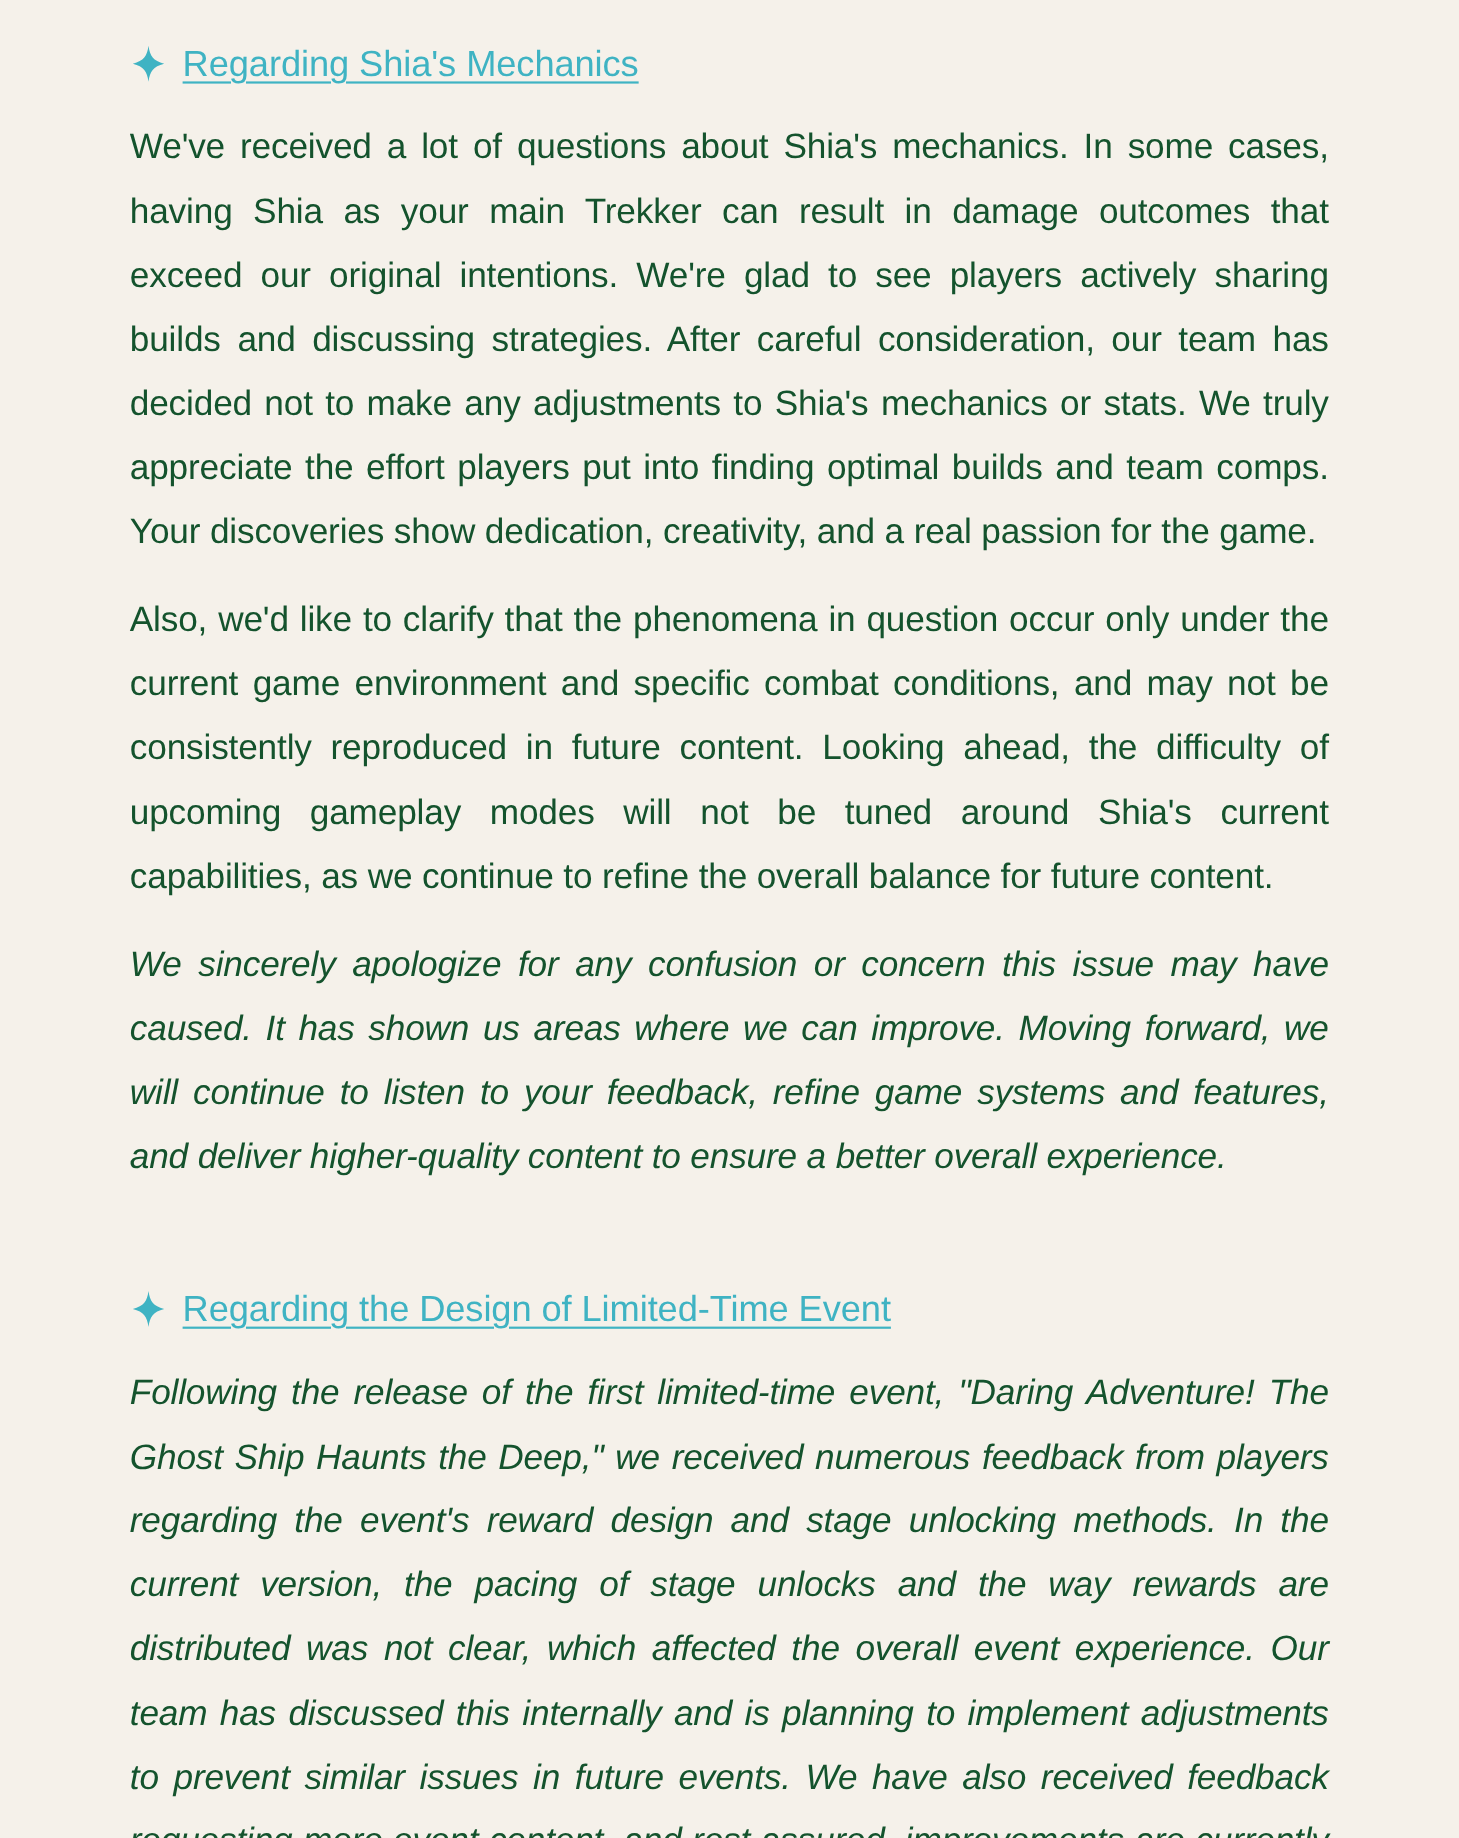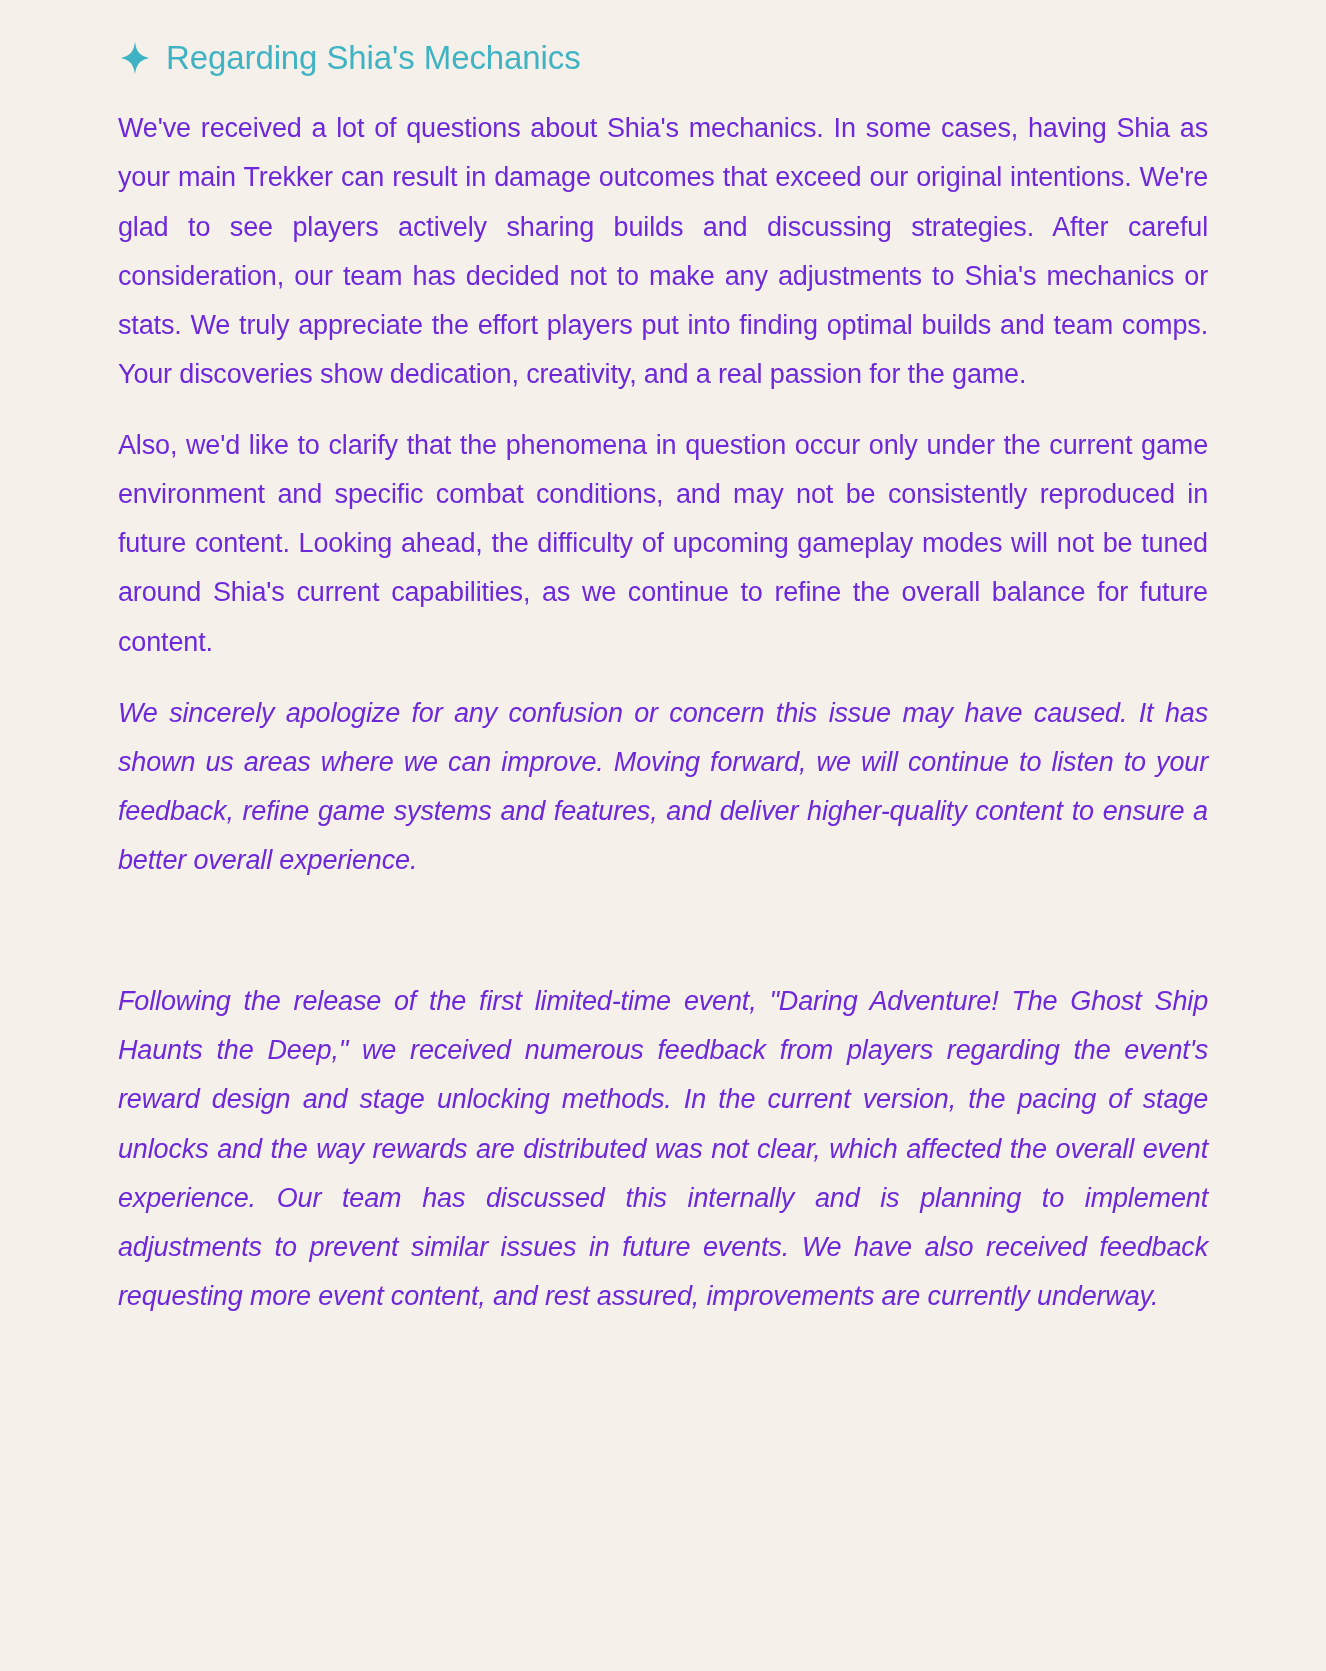--- a/index.html
+++ b/index.html
@@ -38,34 +38,35 @@
     height: 34px;
     display: block;
     color: #3fb3c3;
   }
   .section-title {
     font-size: 33px;
     line-height: 1.1;
     font-weight: 500;
     color: #3fb3c3;
     letter-spacing: -0.1px;
+    text-decoration: underline;
     text-decoration-thickness: 2px;
     text-underline-offset: 5px;
     white-space: nowrap;
   }
   .body-block {
     margin: 0 0 14px 0;
     padding: 0 18px 0 18px;
   }
   .body-block p {
     margin: 0 0 22px 0;
-    font-size: 27px;
+    font-size: 32px;
     line-height: 1.82;
     font-weight: 500;
-    color: #6d28d9;
+    color: #14532d;
     letter-spacing: -0.15px;
     text-align: justify;
     text-justify: inter-word;
     hyphens: auto;
     -webkit-hyphens: auto;
   }
   .body-block p:last-child {
     margin-bottom: 0;
     font-style: italic;
   }
@@ -87,18 +88,24 @@
       <div class="section-title">Regarding Shia's Mechanics</div>
     </div>
     <div class="body-block">
       <p>We've received a lot of questions about Shia's mechanics. In some cases, having Shia as your main Trekker can result in damage outcomes that exceed our original intentions. We're glad to see players actively sharing builds and discussing strategies. After careful consideration, our team has decided not to make any adjustments to Shia's mechanics or stats. We truly appreciate the effort players put into finding optimal builds and team comps. Your discoveries show dedication, creativity, and a real passion for the game.</p>
       <p>Also, we'd like to clarify that the phenomena in question occur only under the current game environment and specific combat conditions, and may not be consistently reproduced in future content. Looking ahead, the difficulty of upcoming gameplay modes will not be tuned around Shia's current capabilities, as we continue to refine the overall balance for future content.</p>
       <p class="nohyph">We sincerely apologize for any confusion or concern this issue may have caused. It has shown us areas where we can improve. Moving forward, we will continue to listen to your feedback, refine game systems and features, and deliver higher-quality content to ensure a better overall experience.</p>
     </div>
   </div>
 
   <div class="section">
+    <div class="section-head">
+      <svg class="spark" viewBox="0 0 100 100" aria-hidden="true">
+        <path d="M50 2 C54 30 62 42 92 50 C62 58 54 70 50 98 C46 70 38 58 8 50 C38 42 46 30 50 2 Z" fill="currentColor"></path>
+      </svg>
+      <div class="section-title">Regarding the Design of Limited-Time Event</div>
+    </div>
     <div class="body-block">
       <p class="nohyph">Following the release of the first limited-time event, "Daring Adventure! The Ghost Ship Haunts the Deep," we received numerous feedback from players regarding the event's reward design and stage unlocking methods. In the current version, the pacing of stage unlocks and the way rewards are distributed was not clear, which affected the overall event experience. Our team has discussed this internally and is planning to implement adjustments to prevent similar issues in future events. We have also received feedback requesting more event content, and rest assured, improvements are currently underway.</p>
     </div>
   </div>
 
 </div>
 
 </body></html>

